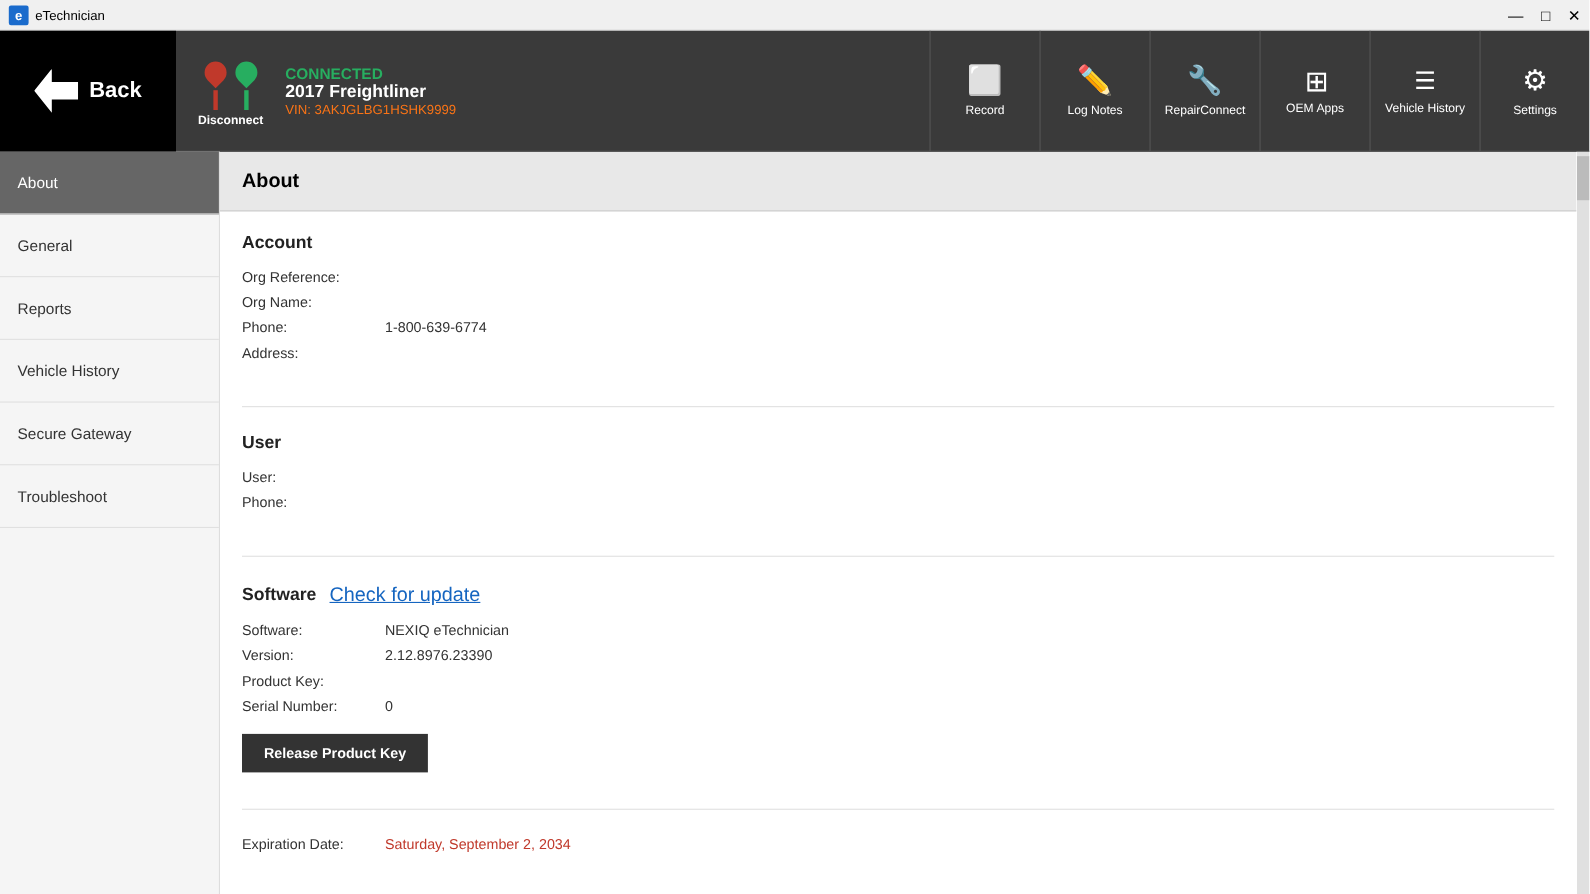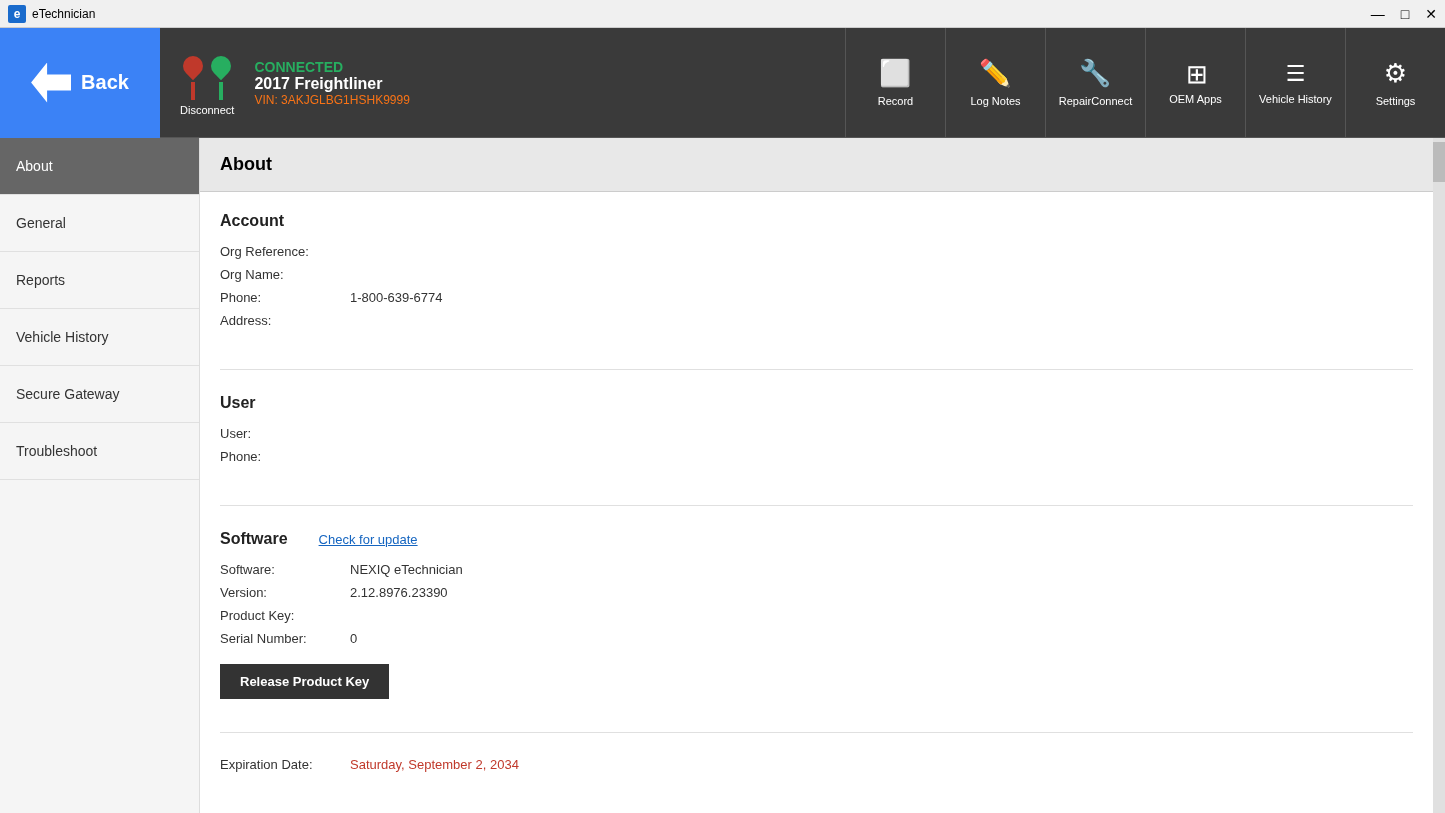--- a/index.html
+++ b/index.html
@@ -24,21 +24,21 @@
       height: 110px;
       background: #3a3a3a;
       display: flex;
       align-items: center;
       padding: 0 0 0 0;
       border-bottom: 1px solid #555;
     }
     .back-btn {
       width: 160px;
       height: 110px;
-      background: #3b82f6;
+      background: #000000;
       display: flex;
       align-items: center;
       justify-content: center;
       gap: 10px;
       color: #fff;
       font-size: 20px;
       font-weight: bold;
       cursor: pointer;
       flex-shrink: 0;
     }
@@ -53,21 +53,21 @@
       gap: 12px;
       padding: 0 20px;
       flex: 1;
     }
     .disconnect-icon {
       display: flex;
       flex-direction: column;
       align-items: center;
       gap: 4px;
     }
-    .disconnect-label { color: #fff; font-size: 11px; }
+    .disconnect-label { color: #fff; font-size: 11px; font-weight: bold; }
     .connected-label { color: #27ae60; font-size: 14px; font-weight: bold; }
     .vehicle-year-make { font-size: 16px; font-weight: bold; }
     .vehicle-vin { font-size: 12px; color: #f97316; }
 
     .toolbar-actions {
       display: flex;
       align-items: center;
       margin-left: auto;
     }
     .toolbar-btn {
@@ -156,22 +156,21 @@
     .software-title-row {
       display: flex;
       align-items: center;
       gap: 12px;
       margin-bottom: 14px;
     }
     .check-update-link {
       color: #1565c0;
       text-decoration: underline;
       cursor: pointer;
-      font-size: 13px;
-      margin-left: 19px;
+      font-size: 18px;
     }
 
     
     .release-btn {
       background: #333;
       color: #fff;
       border: none;
       padding: 10px 20px;
       font-size: 13px;
       cursor: pointer;

